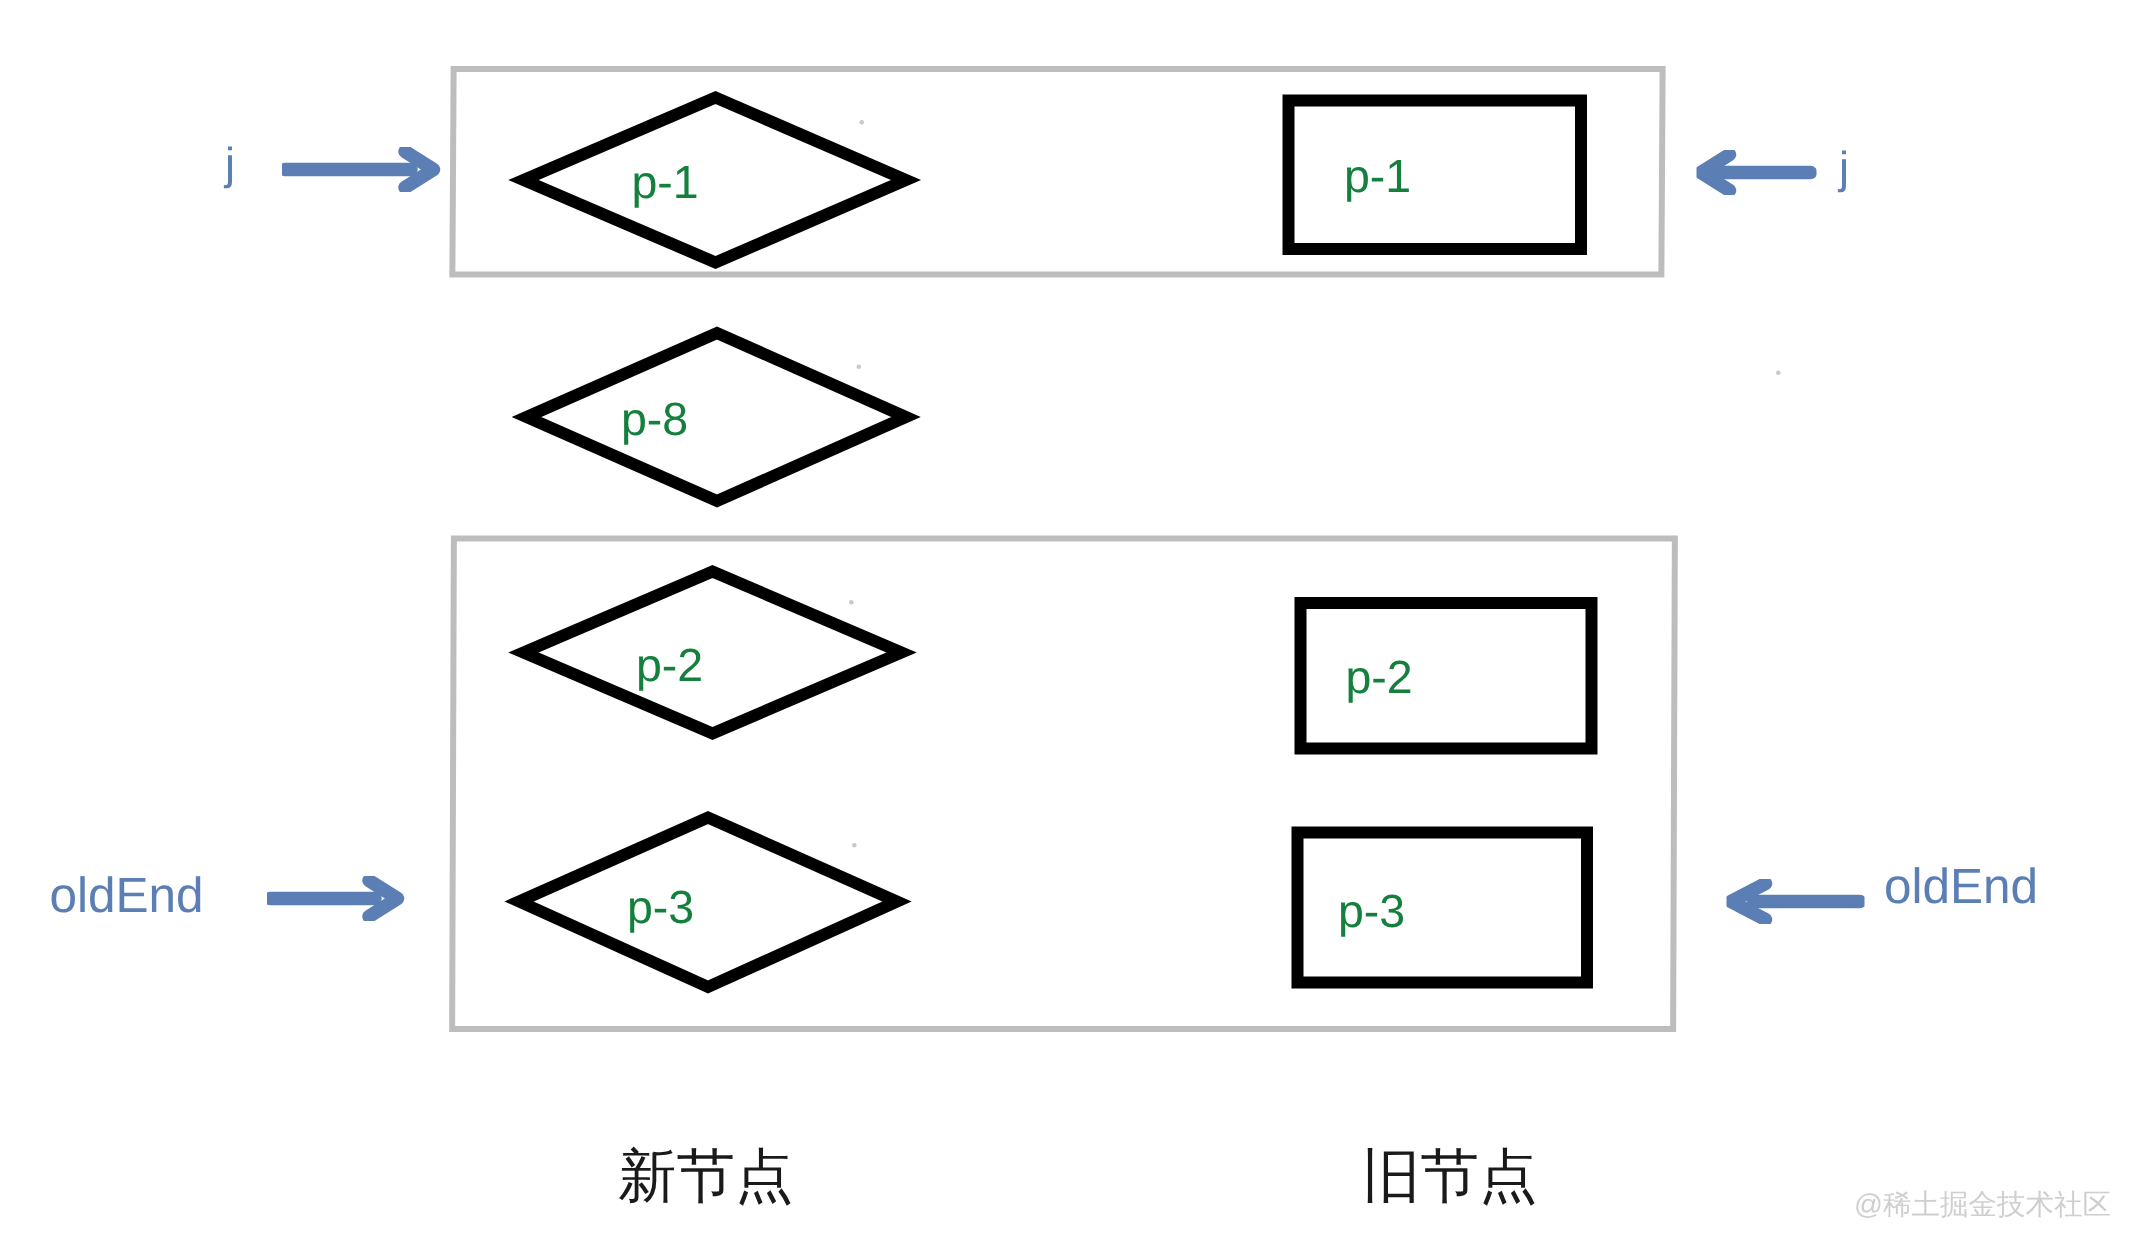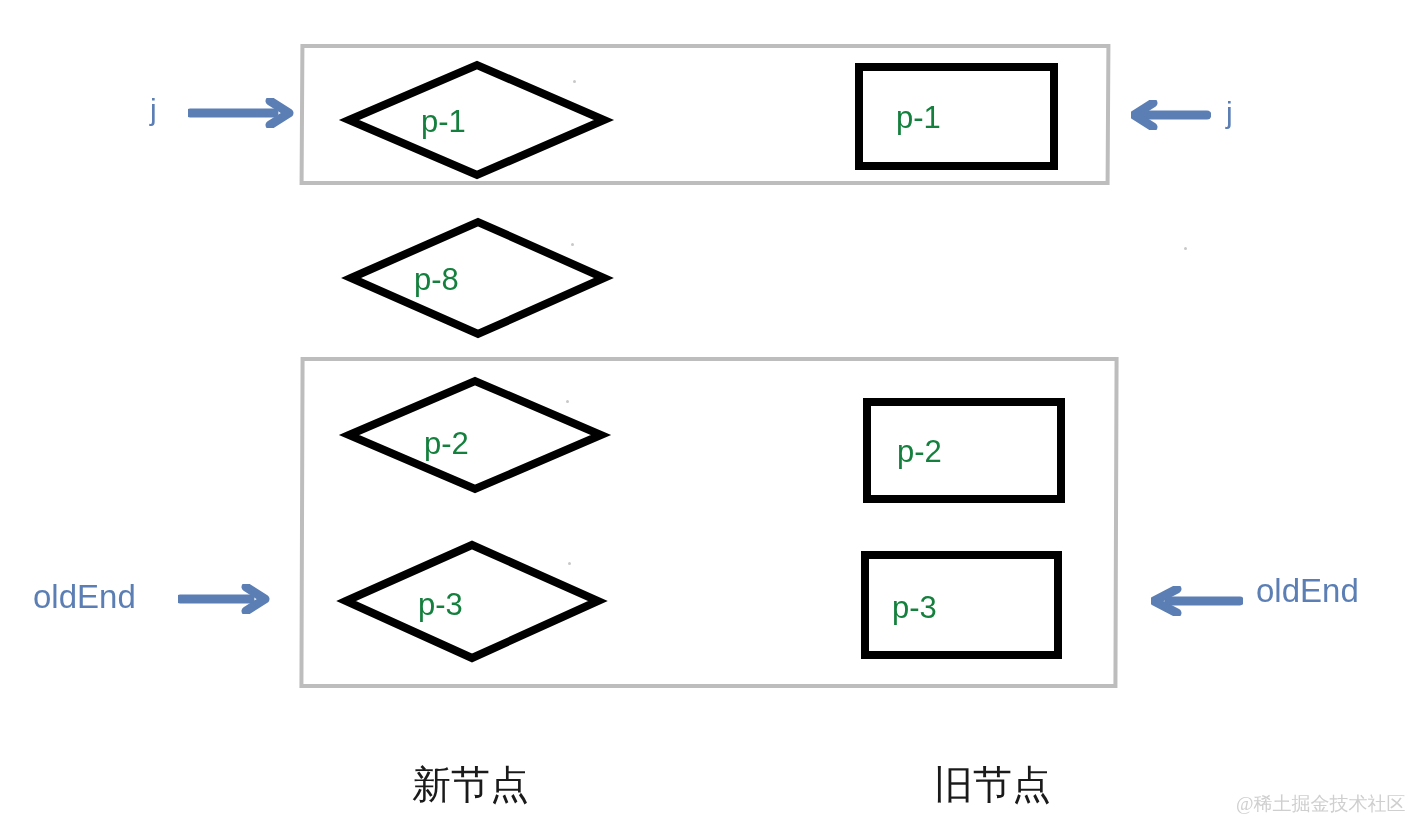--- a/index.html
+++ b/index.html
@@ -60,21 +60,21 @@
     line-height: 1;
     white-space: nowrap;
     font-family: "DejaVu Sans", "Liberation Sans", sans-serif;
   }
   .watermark {
     position: absolute;
     color: #cfcfcf;
     font-size: 19px;
     line-height: 1;
     white-space: nowrap;
-    font-family: Liberation Serif, serif;
+    font-family: Liberation Sans, sans-serif;
   }
   .speck {
     position: absolute;
     background: #c8c8c8;
     width: 3px;
     height: 3px;
     border-radius: 50%;
   }
 </style>
 </head>
@@ -160,21 +160,21 @@
 
   <div class="arrow-wrap" style="left:1151px; top:586px;">
     <svg width="92" height="30" viewBox="0 0 92 30">
       <line x1="89" y1="15" x2="18" y2="15" stroke="#5b7fb4" stroke-width="9" stroke-linecap="round"></line>
       <polyline points="26,3 3,15 26,27" fill="none" stroke="#5b7fb4" stroke-width="9" stroke-linecap="round" stroke-linejoin="round"></polyline>
     </svg>
   </div>
   <div class="pointer-label" style="left:1256px; top:574px;">oldEnd</div>
 
   <div class="column-caption" style="left:412px; top:765px;">新节点</div>
-  <div class="column-caption" style="left:934px; top:765px;">旧节点</div>
+  <div class="column-caption" style="left:908px; top:765px;">旧节点</div>
 
   <div class="watermark" style="left:1236px; top:794px;">@稀土掘金技术社区</div>
 
   <div class="speck" style="left:573px; top:80px;"></div>
   <div class="speck" style="left:571px; top:243px;"></div>
   <div class="speck" style="left:566px; top:400px;"></div>
   <div class="speck" style="left:568px; top:562px;"></div>
   <div class="speck" style="left:1184px; top:247px;"></div>
 
 </div>

